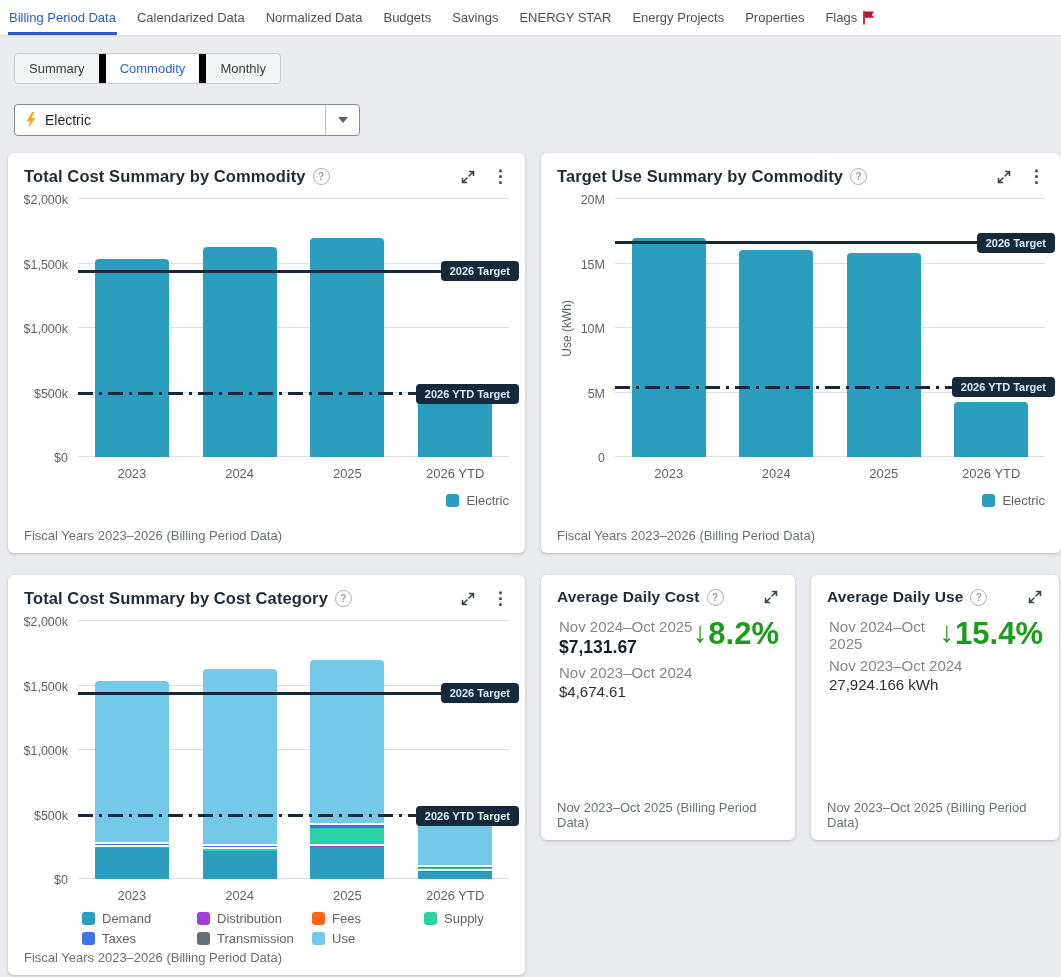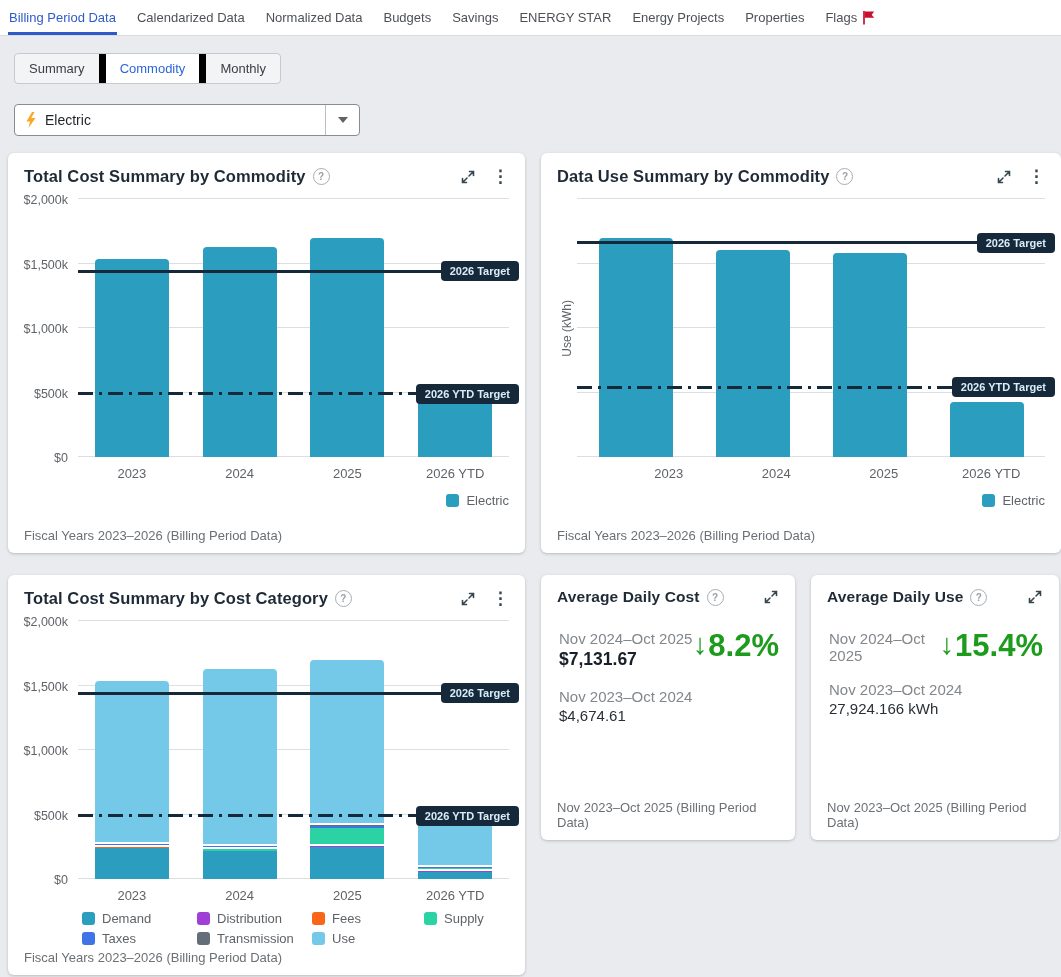--- a/index.html
+++ b/index.html
@@ -23,21 +23,21 @@
   .select-btn{width:33px;align-self:stretch;border-left:1px solid #B9BEC4;display:flex;
     align-items:center;justify-content:center;}
   .caret{width:0;height:0;border-left:5px solid transparent;border-right:5px solid transparent;
     border-top:6px solid #5F6368;}
   
   .content{padding:17px 0 0 8px;}
   .row{display:flex;gap:16px;margin-bottom:22px;align-items:flex-start;}
   .card{background:#fff;border-radius:6px;box-shadow:0 1px 3px rgba(60,64,67,.28);box-sizing:border-box;}
   .chart-card{width:517px;height:400px;padding:14px 16px 10px;display:flex;flex-direction:column;}
   .chart-card.wide{width:520px;}
-  .stat-card{width:254px;height:265px;padding:13px 16px 10px;display:flex;flex-direction:column;gap:12px;}
+  .stat-card{width:254px;height:265px;padding:13px 16px 10px;display:flex;flex-direction:column;}
   .stat-card.last{width:248px;}
   
   .card-head{display:flex;align-items:center;gap:7px;}
   .card-title{font-size:16.5px;font-weight:700;color:#1F2A37;margin:0;letter-spacing:.1px;}
   .stat-title{font-size:15.5px;}
   .help{width:15px;height:15px;border:1.5px solid #A8AEB3;border-radius:50%;color:#9AA0A6;
     font-size:10px;font-weight:700;display:inline-flex;align-items:center;justify-content:center;
     flex:none;cursor:pointer;}
   .head-actions{margin-left:auto;display:flex;gap:16px;align-items:center;}
   .iconbtn{background:none;border:none;padding:0;cursor:pointer;display:flex;align-items:center;}
@@ -210,35 +210,42 @@
           <div class="legend-item">
             <span class="swatch" style="background: rgb(43, 157, 190);"></span>
             <span>Electric</span>
           </div>
         </div>
       <div class="card-foot">Fiscal Years 2023–2026 (Billing Period Data)</div>
     </section>
 
     <section class="card chart-card wide">
       <div class="card-head">
-        <h2 class="card-title">Data Use Summary by Commodity</h2>
+        <h2 class="card-title">Target Use Summary by Commodity</h2>
         <span class="help">?</span>
         <div class="head-actions">
           <button class="iconbtn">
             <svg width="16" height="16" viewBox="0 0 16 16">
                 <path d="M9.5 2.5h4v4M13.2 2.8 9 7M6.5 13.5h-4v-4M2.8 13.2 7 9" stroke="#37474F" stroke-width="1.6" fill="none" stroke-linecap="round"></path>
               </svg>
           </button>
           <button class="iconbtn kebab">⋮</button>
         </div>
       </div>
       <div class="chart-body">
           <div class="chart-flex with-title" style="height: 258px;">
             <div class="axis-title">
               <span>Use (kWh)</span>
+            </div>
+            <div class="y-col">
+              <div class="y-tick" style="bottom: 250px;">20M</div>
+              <div class="y-tick" style="bottom: 185.5px;">15M</div>
+              <div class="y-tick" style="bottom: 121px;">10M</div>
+              <div class="y-tick" style="bottom: 56.5px;">5M</div>
+              <div class="y-tick" style="bottom: -8px;">0</div>
             </div>
             <div class="plot">
               <div class="gridline" style="bottom: 258px;"></div>
               <div class="gridline" style="bottom: 193.5px;"></div>
               <div class="gridline" style="bottom: 129px;"></div>
               <div class="gridline" style="bottom: 64.5px;"></div>
               <div class="gridline" style="bottom: 0px;"></div>
               <div class="bar" style="left: calc(12.5% - 37px); height: 219.3px;">
                 <div class="seg" style="height: 219.3px; background: rgb(43, 157, 190);"></div>
               </div>

